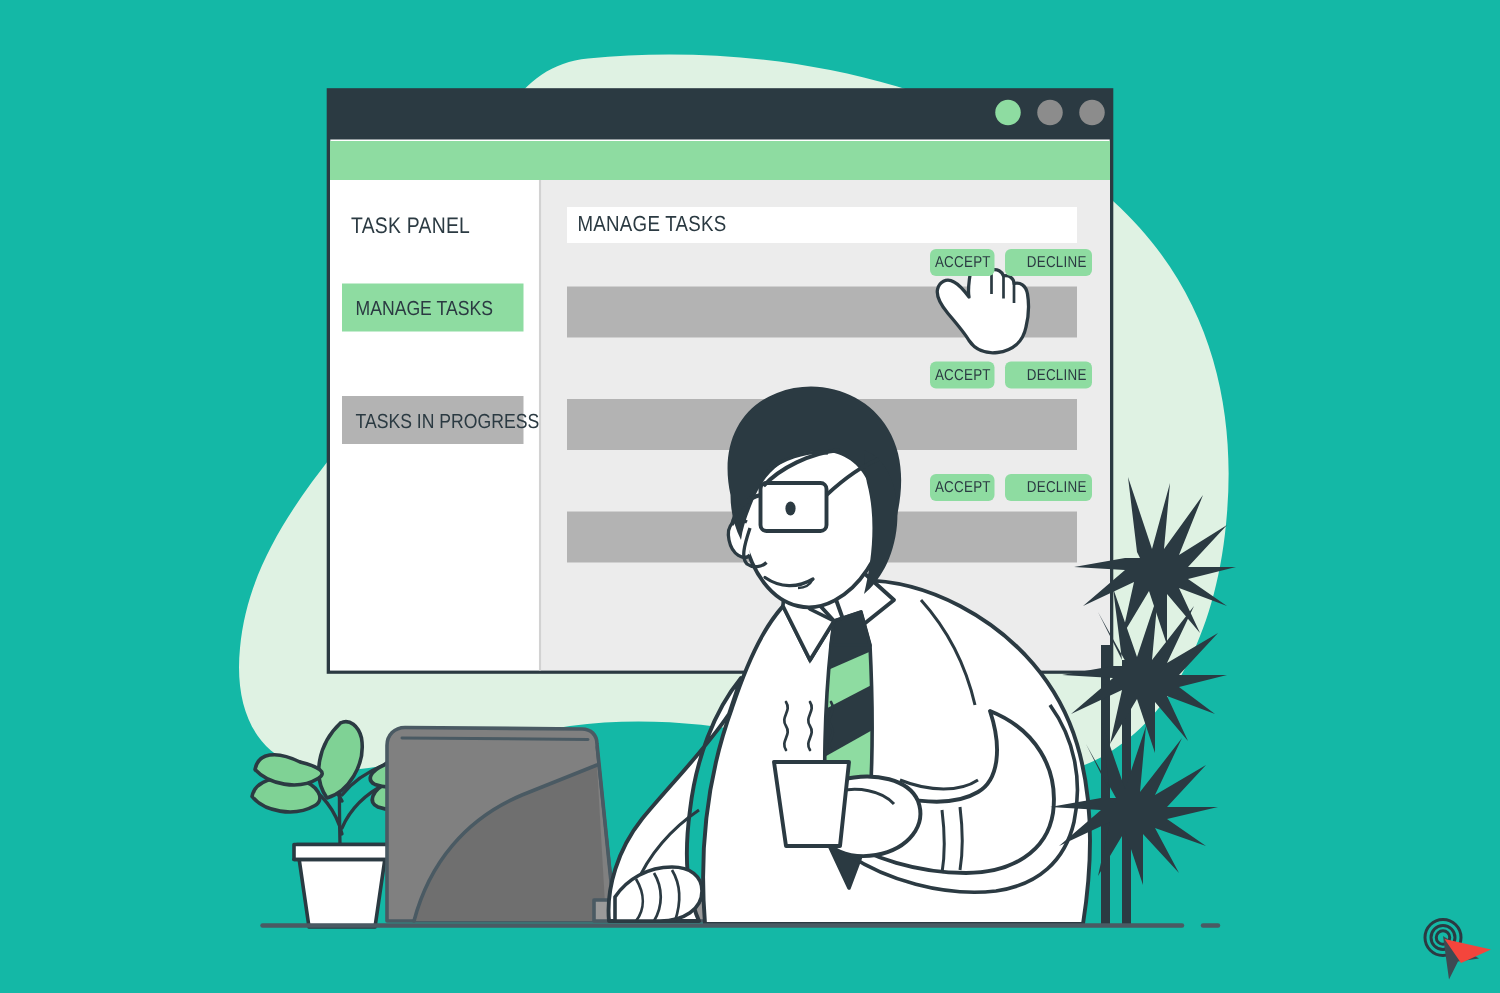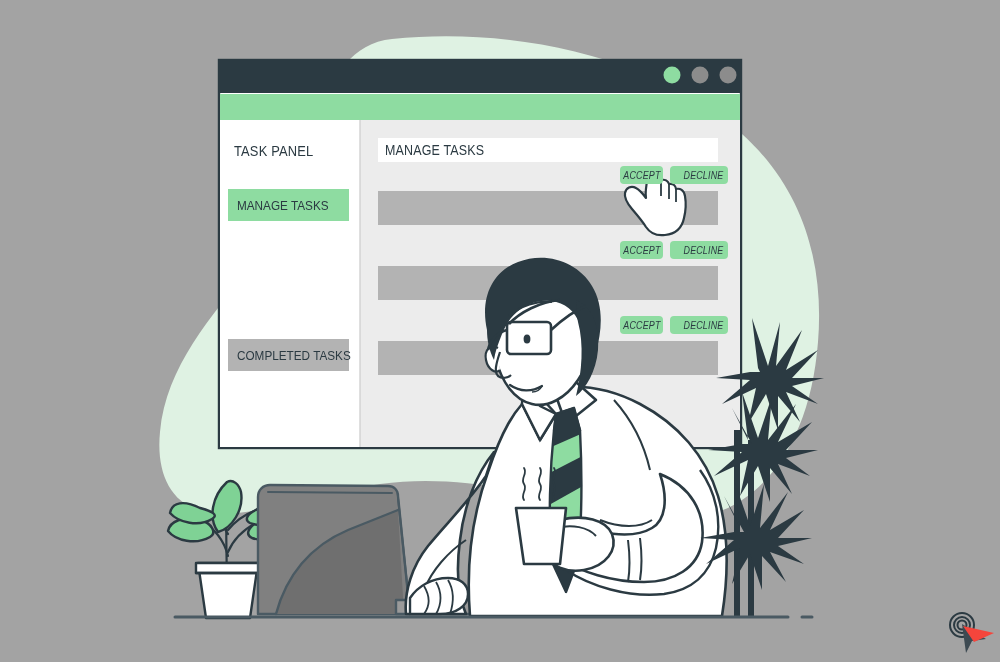--- a/index.html
+++ b/index.html
@@ -11,21 +11,21 @@
     width: 1000px;
     height: 662px;
     overflow: hidden;
     font-family: "Liberation Sans", sans-serif;
   }
 
   #scene {
     position: relative;
     width: 1000px;
     height: 662px;
-    background: #a3a3a3;
+    background: #14b8a6;
   }
 
   #art {
     position: absolute;
     left: 0;
     top: 0;
     width: 1000px;
     height: 662px;
   }
 
@@ -86,21 +86,21 @@
     font-size: 14.5px;
   }
 
   .pill {
     position: absolute;
     height: 18px;
     background: #8edca1;
     border-radius: 4px;
     display: flex;
     align-items: center;
-    font-style: italic;
+    justify-content: center;
   }
   .pill span {
     font-family: "Liberation Sans Narrow", "Liberation Sans", sans-serif;
     font-size: 10.5px;
     color: #2b3a42;
     letter-spacing: 0.2px;
     white-space: nowrap;
     transform: scaleX(0.85);
   }
   .pill-accept  { width: 43px; left: 620px; }
@@ -411,24 +411,24 @@
   </svg>
 
   <div class="ui-layer">
 
     <div class="win-text panel-title">TASK PANEL</div>
 
     <div class="nav-item nav-active">
       <span class="nav-label">MANAGE TASKS</span>
     </div>
 
-
-    <div class="nav-item nav-idle2">
-      <span class="nav-label">COMPLETED TASKS</span>
-    </div>
+    <div class="nav-item nav-idle1">
+      <span class="nav-label">TASKS IN PROGRESS</span>
+    </div>
+
 
     <div class="win-text content-title">MANAGE TASKS</div>
 
     <div class="pill pill-accept pr1">
       <span>ACCEPT</span>
     </div>
     <div class="pill pill-decline pr1">
       <span>DECLINE</span>
     </div>
 

